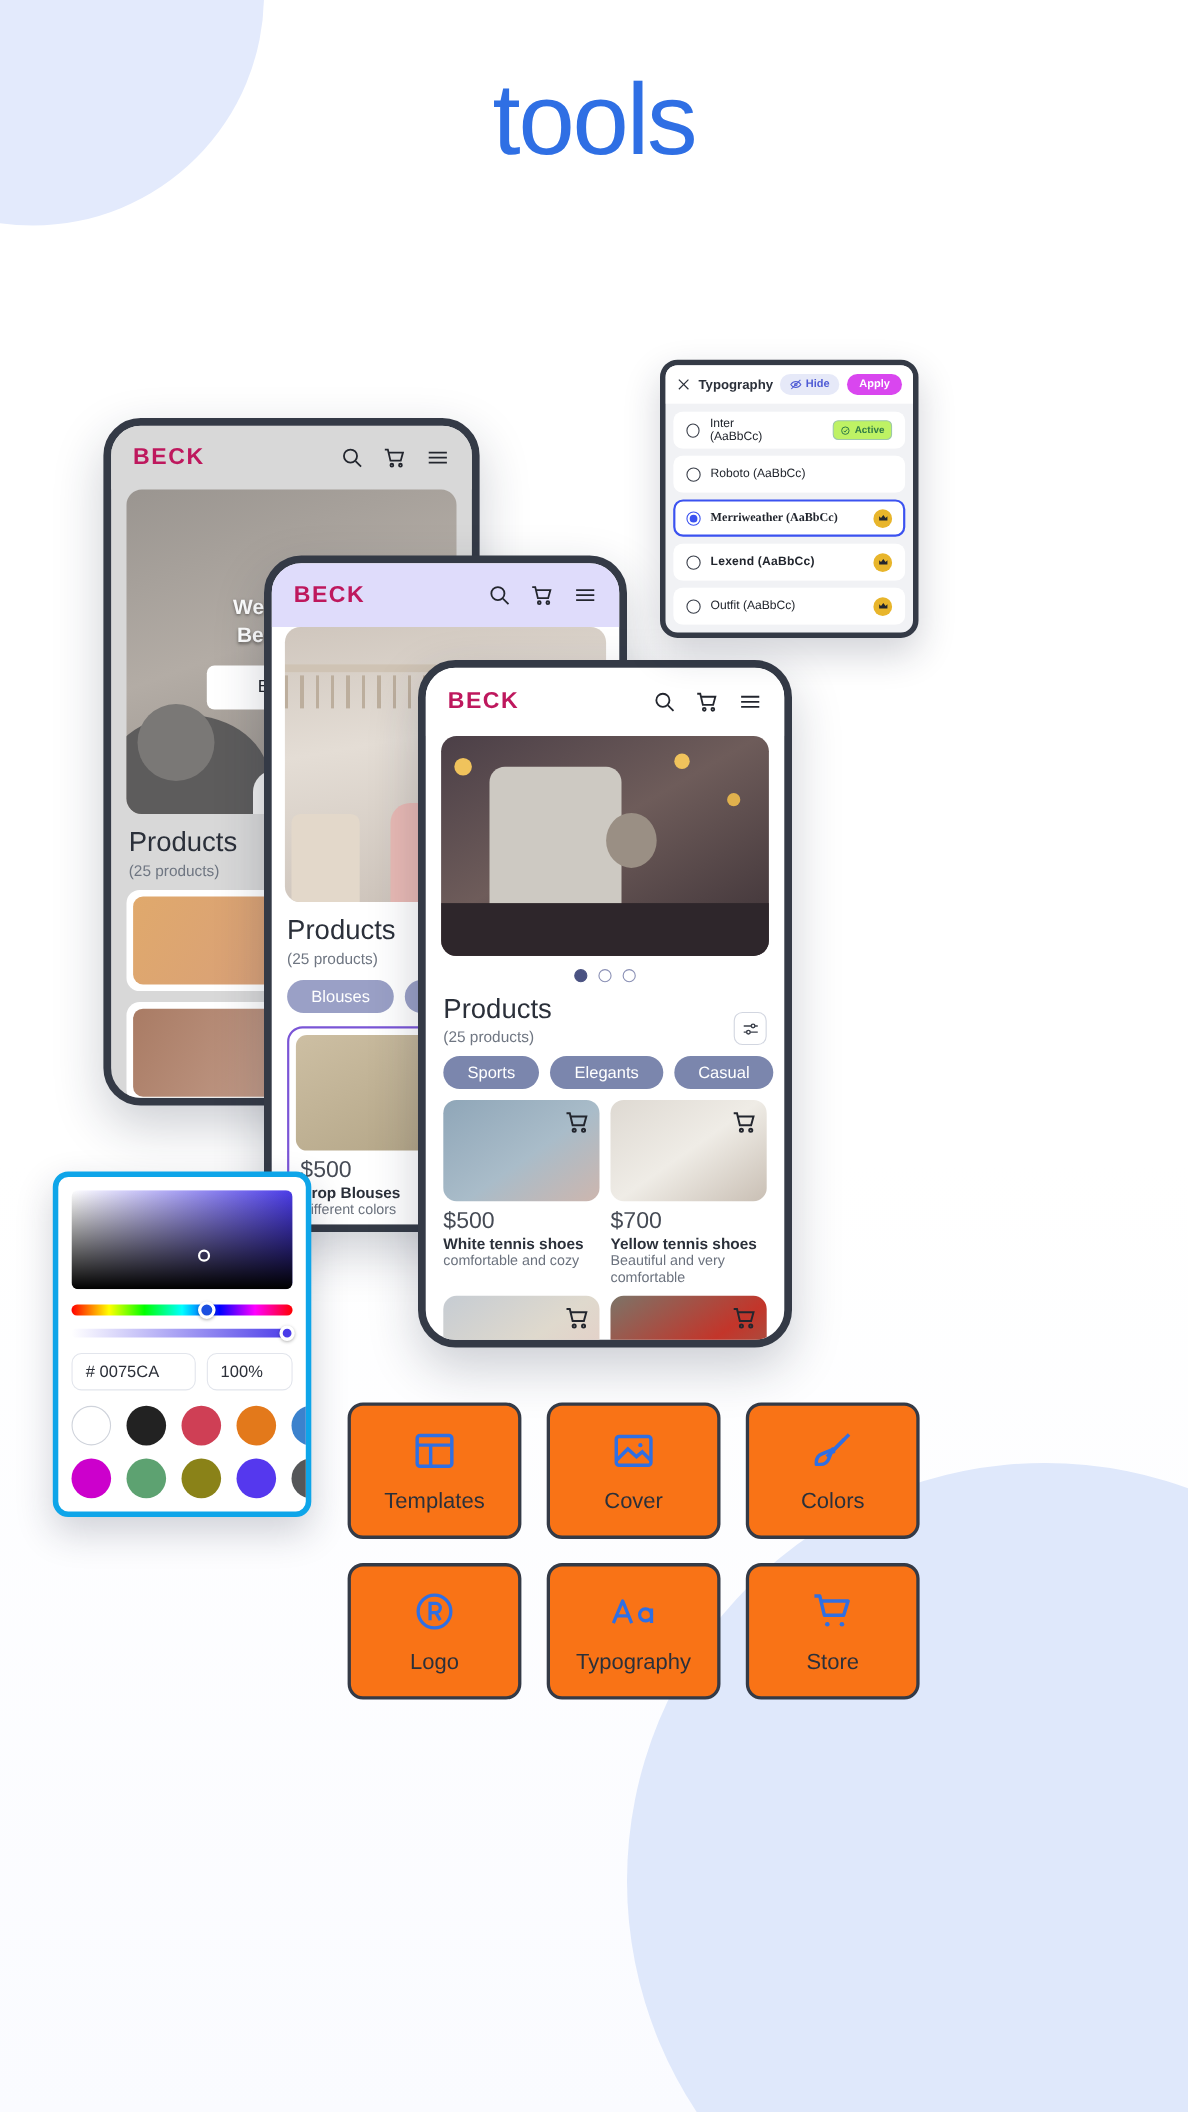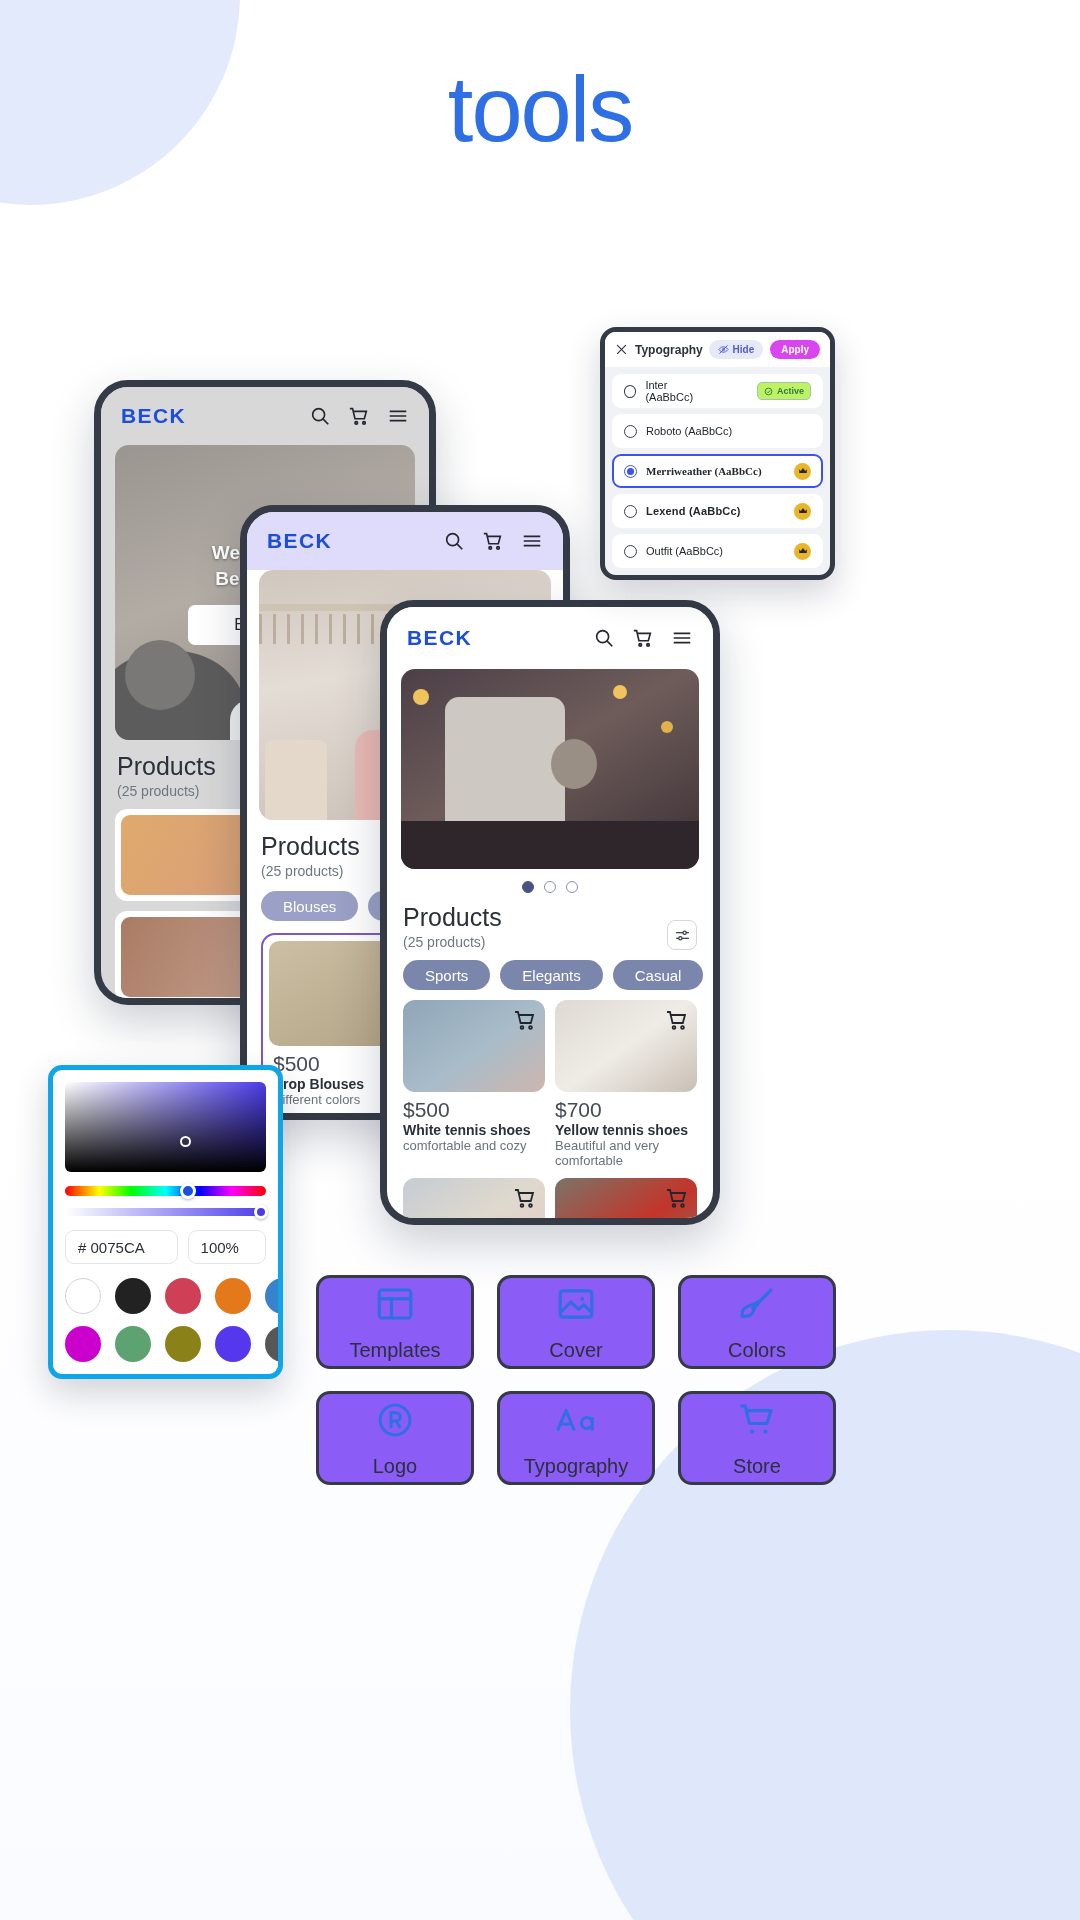--- a/index.html
+++ b/index.html
@@ -44,21 +44,21 @@
     border-radius: 34px;
     background: #ffffff;
     overflow: hidden;
     box-shadow: 0 18px 45px rgba(28,35,60,.22);
     z-index: 10;
   }
   .phone-topbar {
     display: flex; align-items: center; justify-content: space-between;
     padding: 0 20px; height: 58px;
   }
-  .brand { font-weight: 700; letter-spacing: 1.4px; color: #1d4ed8; font-size: 21px; }
+  .brand { font-weight: 700; letter-spacing: 1.4px; color: #be185d; font-size: 21px; }
   .topicons { display: flex; align-items: center; gap: 17px; }
   .ico { width: 22px; height: 22px; display: block; }
   .ico svg { width: 100%; height: 100%; display: block; }
 
   .sect-title { font-size: 25px; color: #2b303a; font-weight: 400; }
   .sect-sub { font-size: 14px; color: #6f7682; margin-top: 2px; }
 
   .chip {
     display: inline-flex; align-items: center; justify-content: center;
     height: 30px; padding: 0 22px; border-radius: 16px;
@@ -171,22 +171,22 @@
     align-items:center; padding: 0 12px; font-size:15px; color:#2c3039; }
   .field.hex { flex:1.65; }
   .field.alpha { flex:1; }
   .swatches { margin-top:14px; display:grid; grid-template-columns:repeat(5,1fr); gap:12px 14px; }
   .sw { width:36px; height:36px; border-radius:50%; }
   .sw.white { border:1px solid #cfd3db; }
 
   
   #tools { position:absolute; left:316px; top:1275px; width:520px; z-index:15;
     display:grid; grid-template-columns:repeat(3,1fr); gap:22px 23px; }
-  .tool { border:3px solid #343a46; border-radius:14px; background:#8b5cf6;
-    height:94px; display:flex; flex-direction:column; align-items:center;
+  .tool { border:3px solid #343a46; border-radius:14px; background:#f97316;
+    height:124px; display:flex; flex-direction:column; align-items:center;
     justify-content:center; gap:14px; }
   .tool .tico { width:42px; height:42px; }
   .tool .tico svg { width:100%; height:100%; display:block; }
   .tool .tlabel { font-size:20px; color:#2b303a; }
 
   
   .ph { position:absolute; border-radius:50%; filter: blur(0.4px); }
   .img-wrap { position:absolute; inset:0; overflow:hidden; }
 </style>
 </head>

